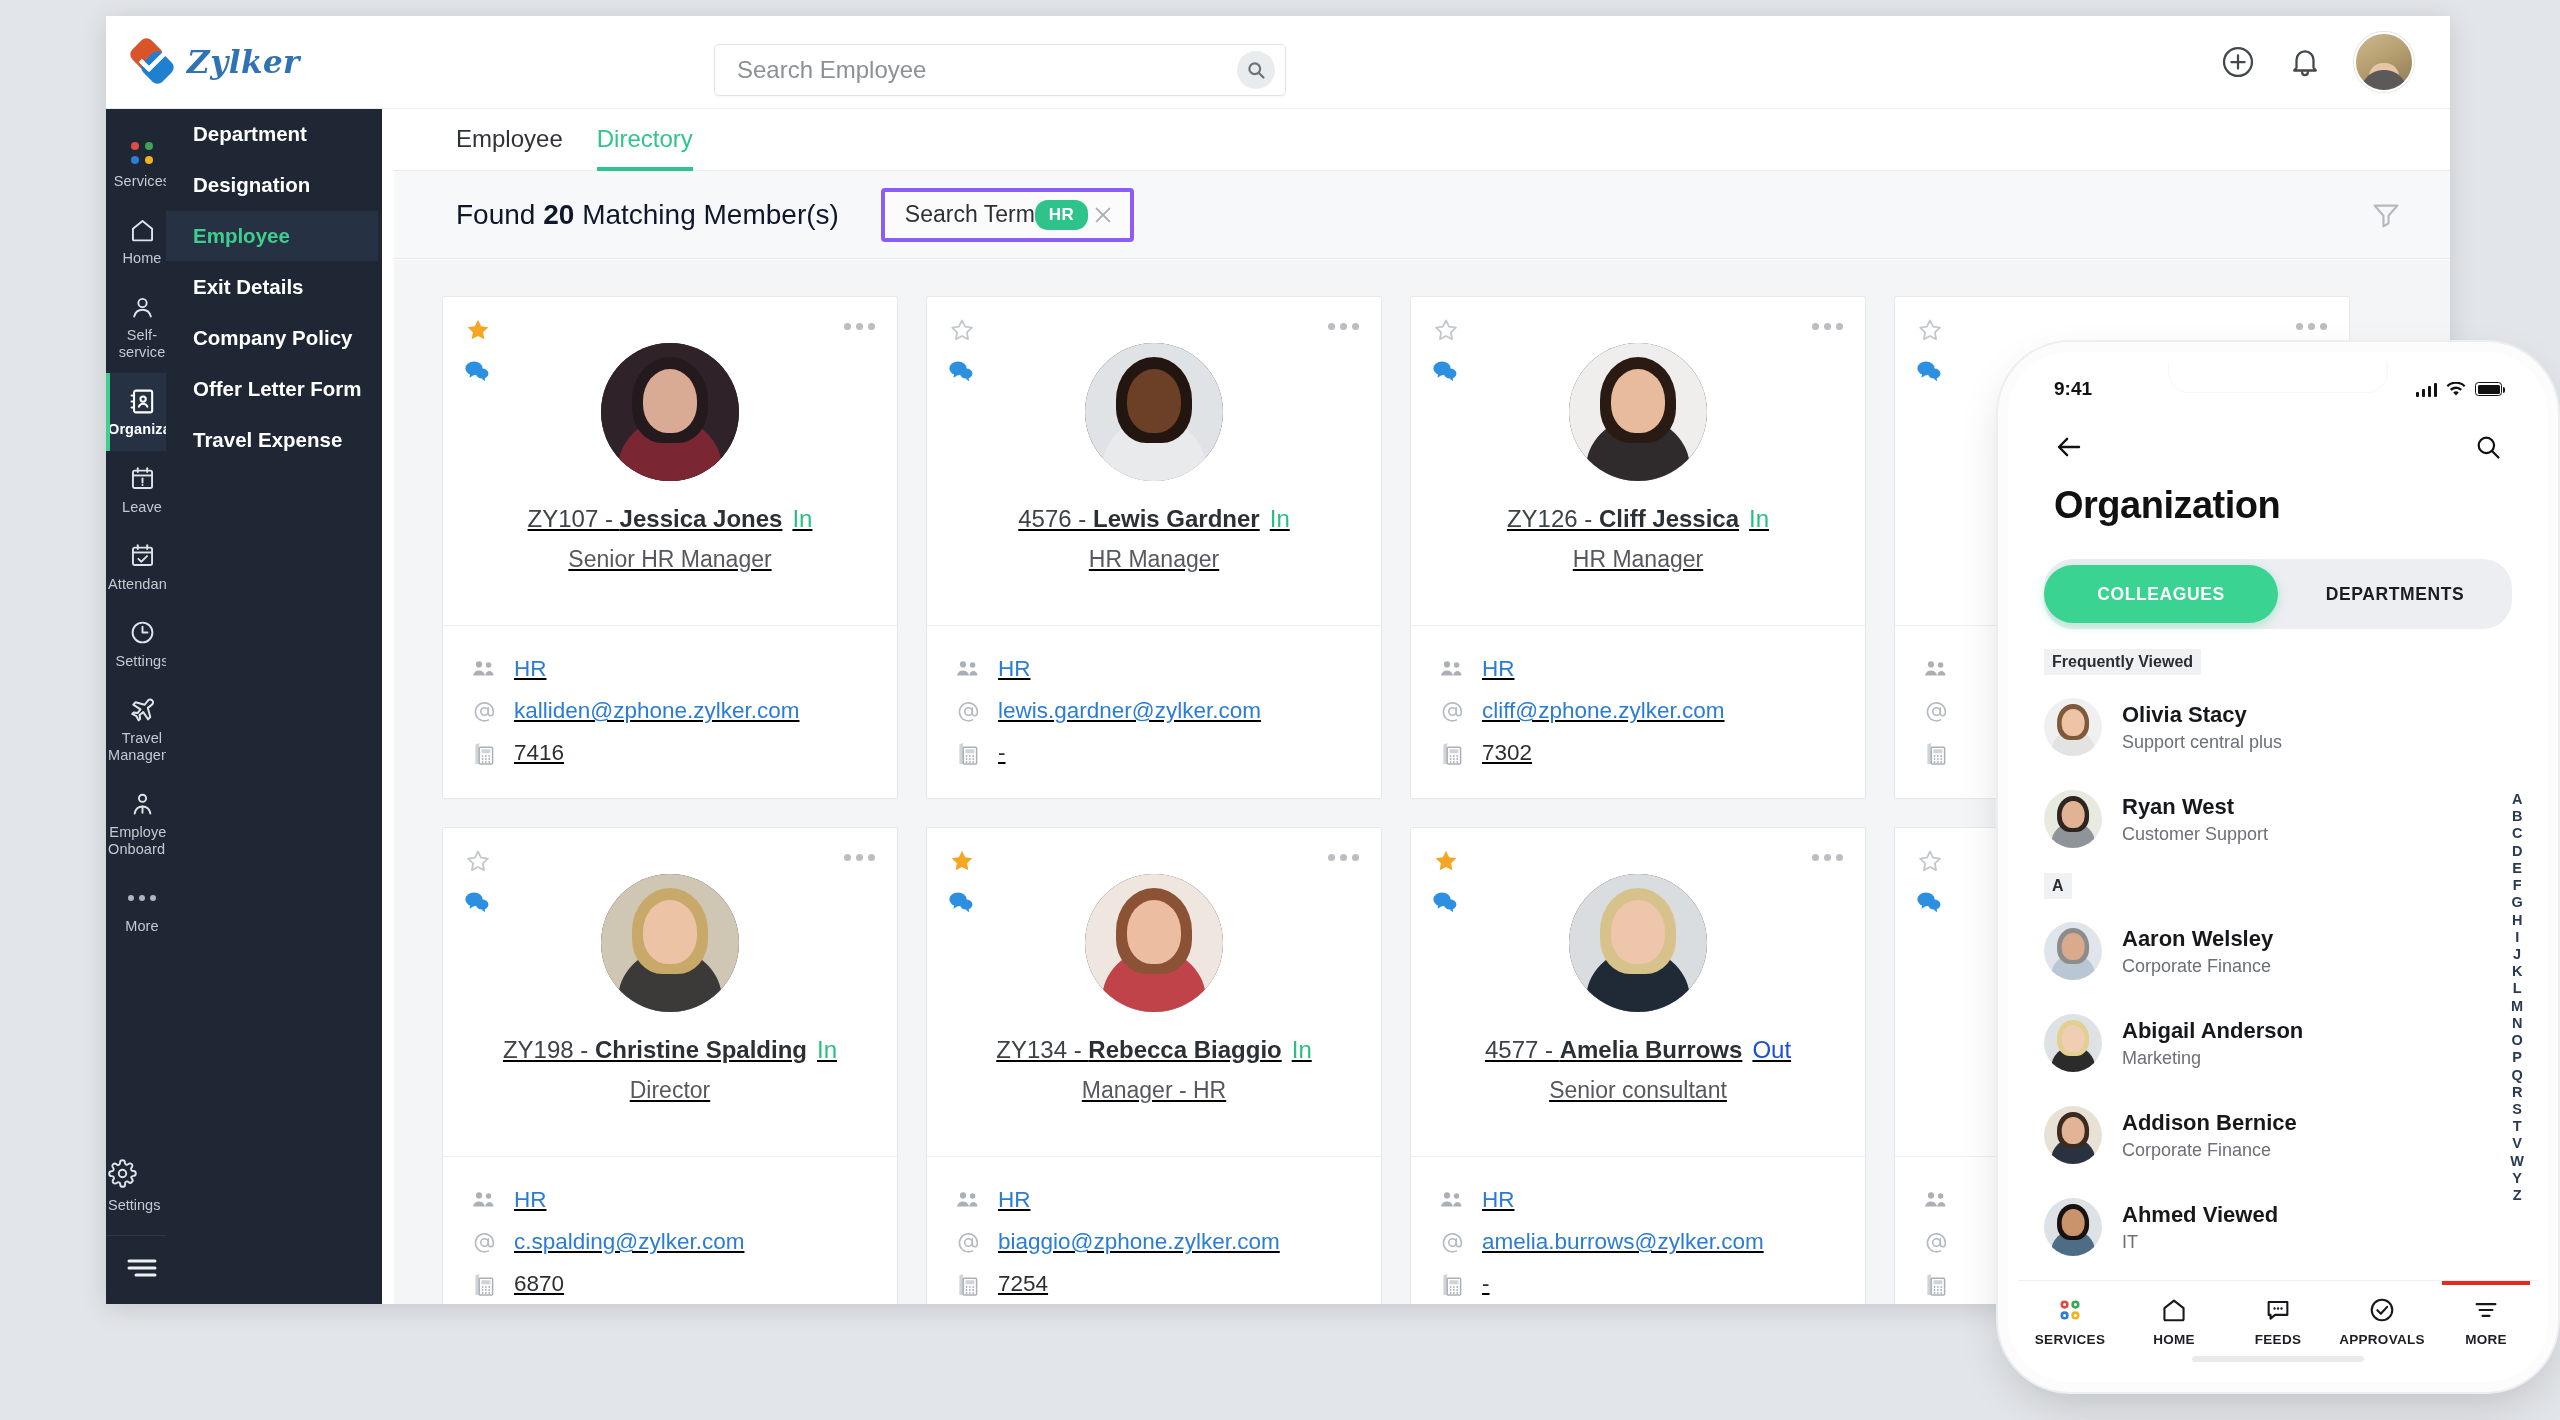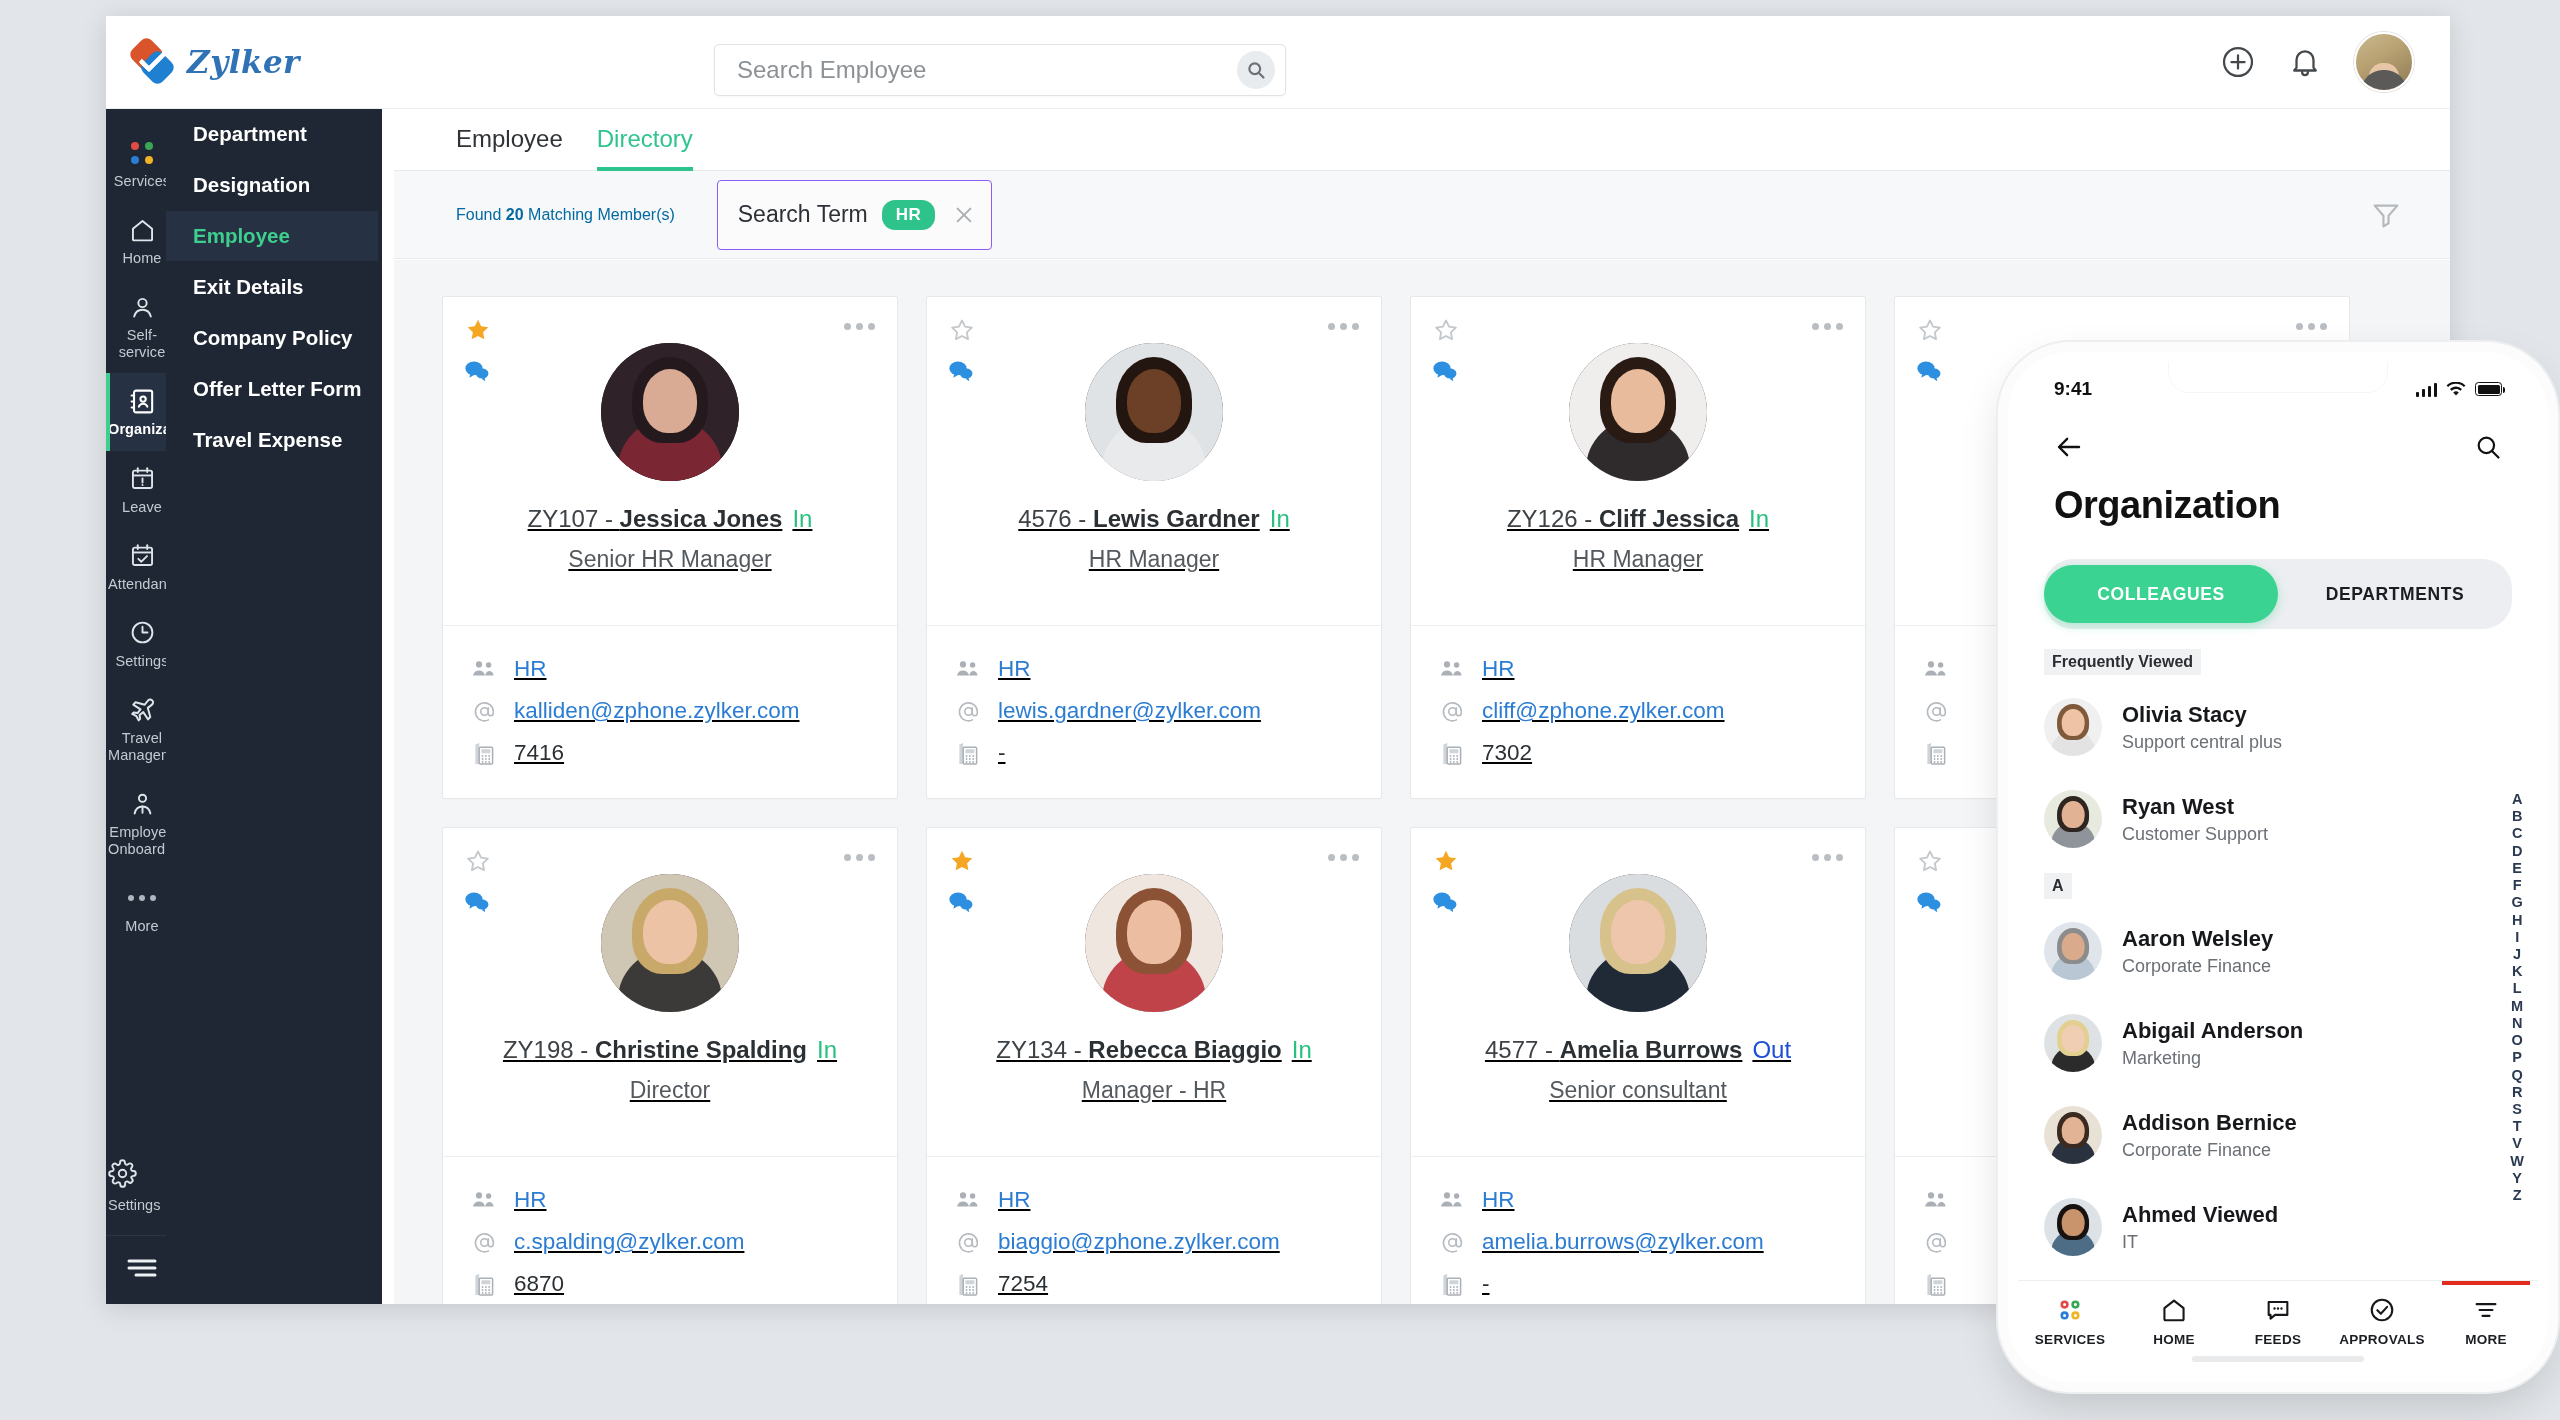--- a/index.html
+++ b/index.html
@@ -140,25 +140,25 @@
   .tab {
     font-size: 24px; color: #2f3338; padding-bottom: 14px; cursor: pointer;
     border-bottom: 4px solid transparent; position: relative; top: 1px;
   }
   .tab.active { color: #2fc48d; border-bottom-color: #2fc48d; }
 
   .resultbar {
     height: 88px; background: #f7f8f9; border-bottom: 1px solid #e8eaec;
     display: flex; align-items: center; padding: 0 48px 0 62px;
   }
-  .found { font-size: 16px; color: #0369a1; }
+  .found { font-size: 28px; color: #0f172a; }
   .found b { font-weight: bold; }
   .chip {
-    margin-left: 42px; height: 70px; border: 1px solid #8b5cf6; border-radius: 4px;
-    background: #fbfbfc; display: flex; align-items: center; padding: 0 12px 0 20px; gap: 14px;
+    margin-left: 42px; height: 54px; border: 4px solid #8b5cf6; border-radius: 4px;
+    background: #fbfbfc; display: flex; align-items: center; padding: 0 12px 0 20px; 
   }
   .chip-label { font-size: 23px; color: #2d3136; }
   .chip-pill {
     background: #2ec38b; color: #fff; font-size: 17px; font-weight: bold;
     border-radius: 13px; padding: 5px 14px; letter-spacing: .4px;
   }
   .chip-x { background:none;border:0;cursor:pointer;display:flex;align-items:center;padding:4px; }
   .filter-btn { margin-left: auto; background: none; border: 0; cursor: pointer; display:flex; }
 
   .cards-area {

